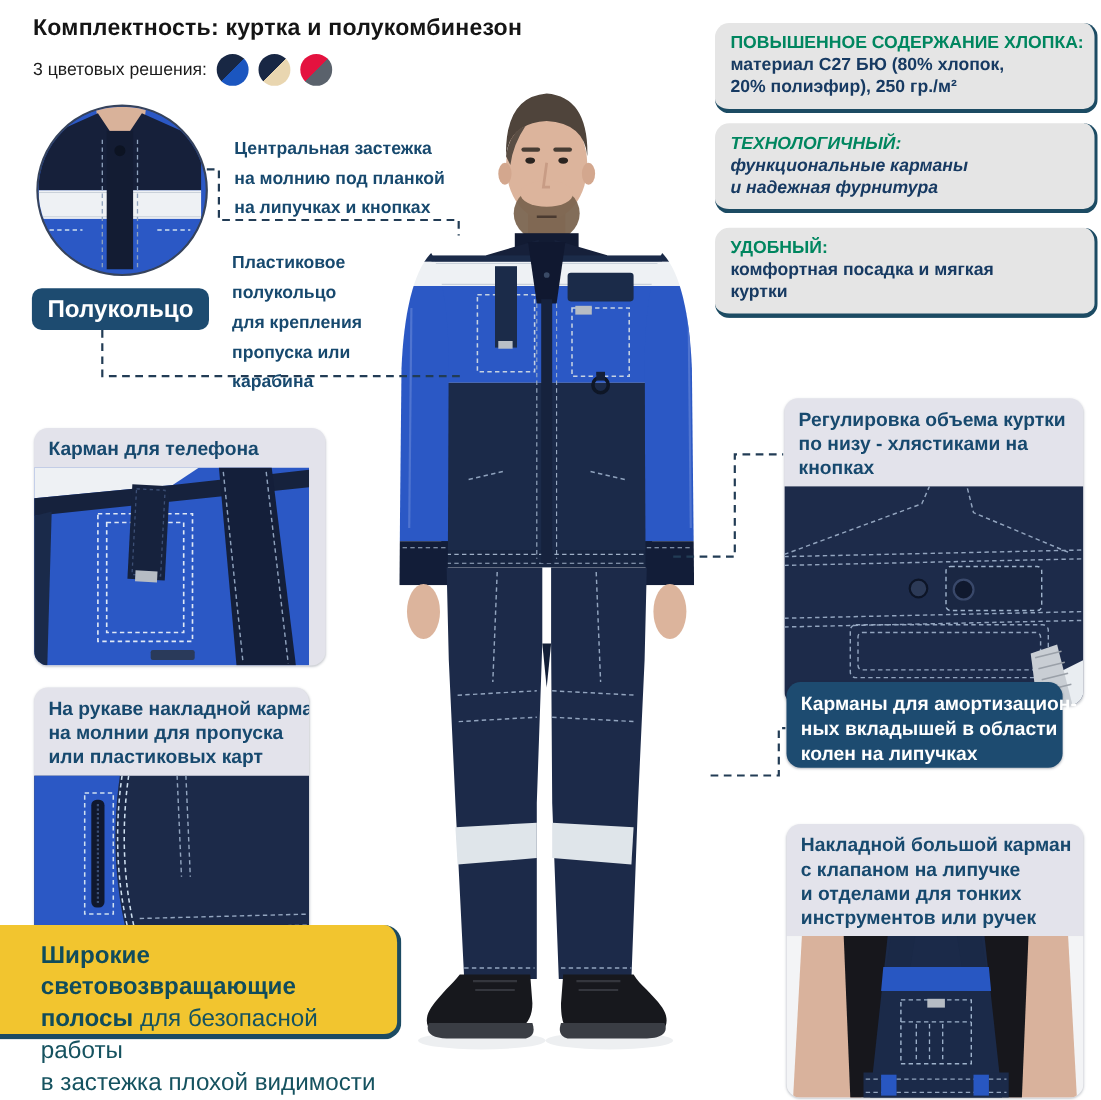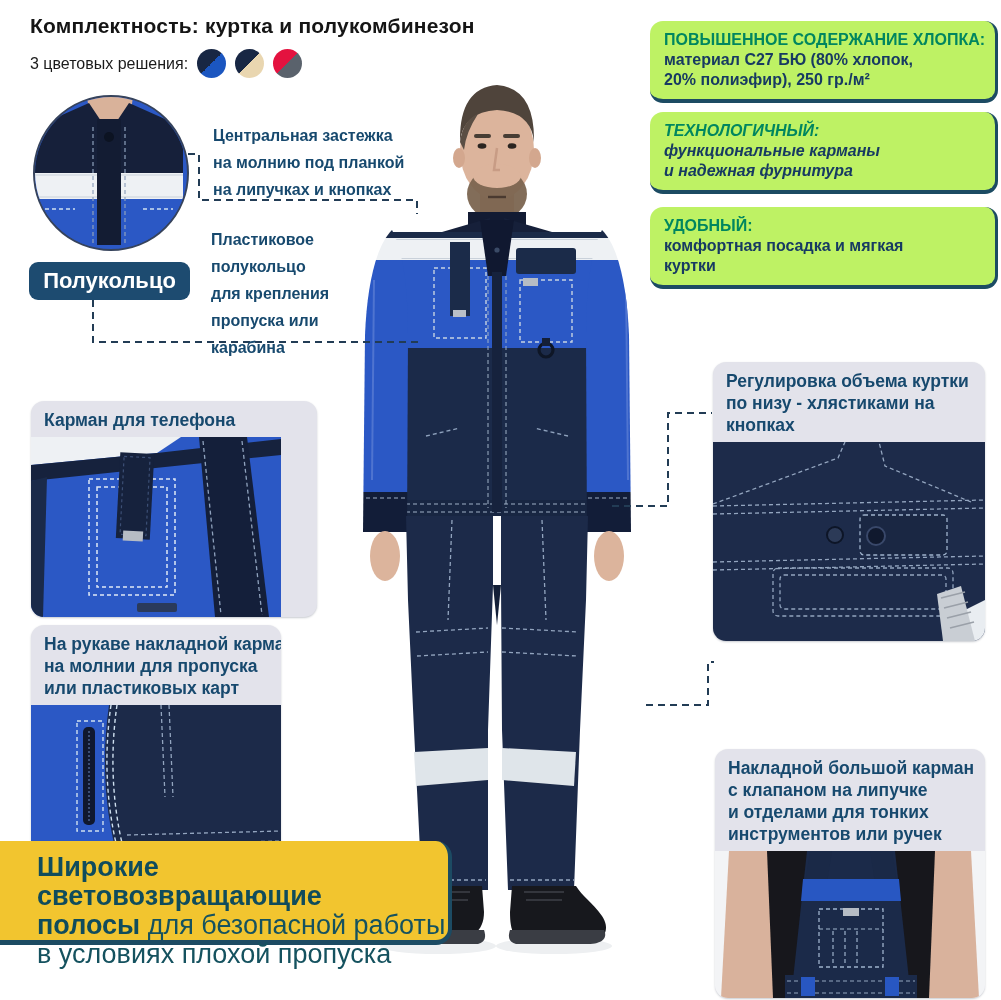--- a/index.html
+++ b/index.html
@@ -4,39 +4,39 @@
 <style>
   html,body{margin:0;padding:0;background:#fff;}
   #canvas{position:relative;width:1001px;height:1000px;background:#fff;overflow:hidden;
           font-family:"Liberation Sans","DejaVu Sans",sans-serif;}
   .abs{position:absolute;}
   
   .title{left:30px;top:14px;font-size:21px;font-weight:700;color:#151515;letter-spacing:.2px;}
   .colors-row{left:30px;top:49px;display:flex;align-items:center;gap:9px;font-size:16px;color:#1b1b1b;}
   .swatch{width:29px;height:29px;border-radius:50%;flex:0 0 auto;}
   
-  .feature{left:650px;width:348px;box-sizing:border-box;background:#bef264;border-radius:13px;
+  .feature{left:650px;width:348px;box-sizing:border-box;background:#e5e5e5;border-radius:13px;
            border-right:3px solid #1c4b63;border-bottom:4px solid #1c4b63;padding:9px 14px;z-index:3;}
   .feature .fhead{color:#00865f;font-weight:700;font-size:16px;line-height:20px;white-space:pre;}
   .feature .fbody{color:#173a62;font-weight:700;font-size:16px;line-height:20px;white-space:pre;}
   .feature .flight{font-weight:700;}
   
   .callout{color:#17496e;font-weight:700;font-size:16px;line-height:27px;white-space:pre;z-index:3;}
   .badge{left:29px;top:262px;width:161px;height:38px;background:#1d4b70;color:#fff;border-radius:9px;
          display:flex;align-items:center;justify-content:center;font-size:22px;font-weight:700;z-index:3;}
   
   .card{background:#e3e3eb;border-radius:13px;overflow:hidden;z-index:3;box-shadow:0 1px 2px rgba(40,50,70,.25);margin-top:33px;}
   .card .card-title{color:#17496e;font-weight:700;font-size:17.5px;line-height:22px;padding:8px 12px 6px 13px;white-space:pre;}
   .card svg{display:block;}
   .navy-box{background:#1d4b70;border-radius:13px;color:#fff;font-weight:700;font-size:17.5px;line-height:23px;
             padding:8px 13px;box-sizing:border-box;white-space:pre;z-index:3;box-shadow:0 1px 2px rgba(40,50,70,.3);}
   
-  .banner{left:0;top:841px;width:452px;height:104px;background:#f2c52f;border-radius:0 16px 16px 0;
+  .banner{left:0;top:841px;width:365px;height:104px;background:#f2c52f;border-radius:0 16px 16px 0;
           border-right:4px solid #1c4b63;border-bottom:5px solid #1c4b63;box-sizing:border-box;
-          padding:12px 0 0 37px;color:#15525f;font-size:27px;line-height:29px;z-index:3;}
+          padding:12px 0 0 37px;color:#15525f;font-size:22px;line-height:29px;z-index:3;}
   .banner b{font-weight:700;color:#104c5c;}
   
   .collar-circle{left:33px;top:95px;width:152px;height:152px;border-radius:50%;overflow:hidden;
                  border:2px solid #36435c;z-index:3;background:#2b58c5;}
   
   .figure{left:330px;top:80px;z-index:1;}
   .connectors{left:0;top:0;z-index:2;pointer-events:none;}
 </style>
 </head>
 <body>
@@ -207,21 +207,21 @@
   <div class="abs callout" style="left:213px;top:122px;">Центральная застежка
 на молнию под планкой
 на липучках и кнопках</div>
   <div class="abs badge">Полукольцо</div>
   <div class="abs callout" style="left:211px;top:226px;">Пластиковое
 полукольцо
 для крепления
 пропуска или
 карабина</div>
 
-  <div class="abs card" style="left:31px;top:368px;width:286px;">
+  <div class="abs card" style="left:31px;top:356px;width:265px;">
     <div class="card-title">Карман для телефона</div>
     <svg width="250" height="180" viewBox="0 0 250 180">
       <rect width="250" height="180" fill="#2b58c5"></rect>
       <polygon points="0,0 150,0 126,16 0,28" fill="#eef1f4"></polygon>
       <polygon points="0,28 126,16 250,2 250,18 0,44" fill="#16223d"></polygon>
       <polygon points="168,0 216,0 238,180 184,180" fill="#141f3a"></polygon>
       <line x1="172" y1="4" x2="190" y2="178" stroke="#8fa2bd" stroke-width="1.3" stroke-dasharray="4 3"></line>
       <line x1="211" y1="4" x2="231" y2="178" stroke="#8fa2bd" stroke-width="1.3" stroke-dasharray="4 3"></line>
       <polygon points="0,44 16,40 12,180 0,180" fill="#1a2a4a"></polygon>
       <g fill="none" stroke="#dfe8f5" stroke-width="1.5" stroke-dasharray="4 3">
@@ -252,21 +252,21 @@
       <line x1="130" y1="0" x2="134" y2="92" stroke="#93a5bf" stroke-width="1.3" stroke-dasharray="4 3"></line>
       <line x1="138" y1="0" x2="142" y2="92" stroke="#93a5bf" stroke-width="1.3" stroke-dasharray="4 3"></line>
       <line x1="96" y1="130" x2="250" y2="126" stroke="#93a5bf" stroke-width="1.3" stroke-dasharray="4 3"></line>
       <line x1="97" y1="140" x2="250" y2="136" stroke="#93a5bf" stroke-width="1.3" stroke-dasharray="4 3"></line>
     </svg>
   </div>
 
   <div class="abs banner">
     <b>Широкие световозвращающие</b><br>
     <b>полосы</b><span> для безопасной работы</span><br>
-    <span>в условиях плохой пропуска</span>
+    <span>в застежка плохой видимости</span>
   </div>
 
   <div class="abs card" style="left:713px;top:329px;width:272px;">
     <div class="card-title">Регулировка объема куртки
 по низу - хлястиками на
 кнопках</div>
     <svg width="272" height="199" viewBox="0 0 272 199">
       <rect width="272" height="199" fill="#1d2b4a"></rect>
       <g fill="none" stroke="#93a5bf" stroke-width="1.3" stroke-dasharray="4 3">
         <polyline points="0,62 125,16 132,0"></polyline>
@@ -285,20 +285,23 @@
       <polygon points="224,152 248,144 262,199 230,199" fill="#c9ced4"></polygon>
       <g stroke="#9aa0a8" stroke-width="1.5">
         <line x1="228" y1="156" x2="252" y2="150"></line>
           <line x1="231" y1="166" x2="255" y2="160"></line>
         <line x1="234" y1="176" x2="258" y2="170"></line>
           <line x1="237" y1="186" x2="261" y2="180"></line>
       </g>
     </svg>
   </div>
 
+  <div class="abs navy-box" style="left:715px;top:620px;width:251px;height:78px;">Карманы для амортизацион-
+ных вкладышей в области
+колен на липучках</div>
 
   <div class="abs card" style="left:715px;top:716px;width:270px;">
     <div class="card-title">Накладной большой карман
 с клапаном на липучке
 и отделами для тонких
 инструментов или ручек</div>
     <svg width="270" height="147" viewBox="0 0 270 147">
       <rect width="270" height="147" fill="#f3f4f6"></rect>
       <polygon points="14,0 60,0 68,147 6,147" fill="#d9b29c"></polygon>
       <polygon points="210,0 256,0 264,147 202,147" fill="#d9b29c"></polygon>

